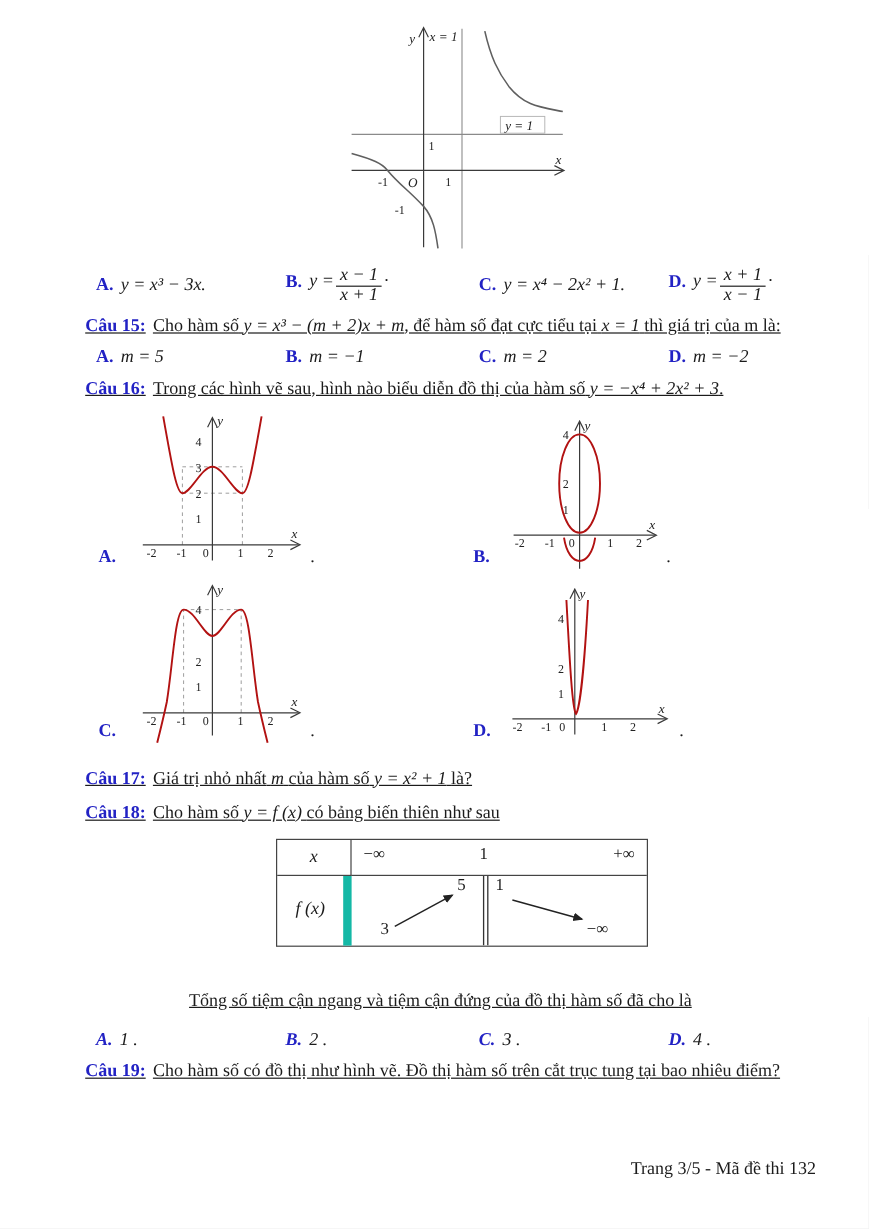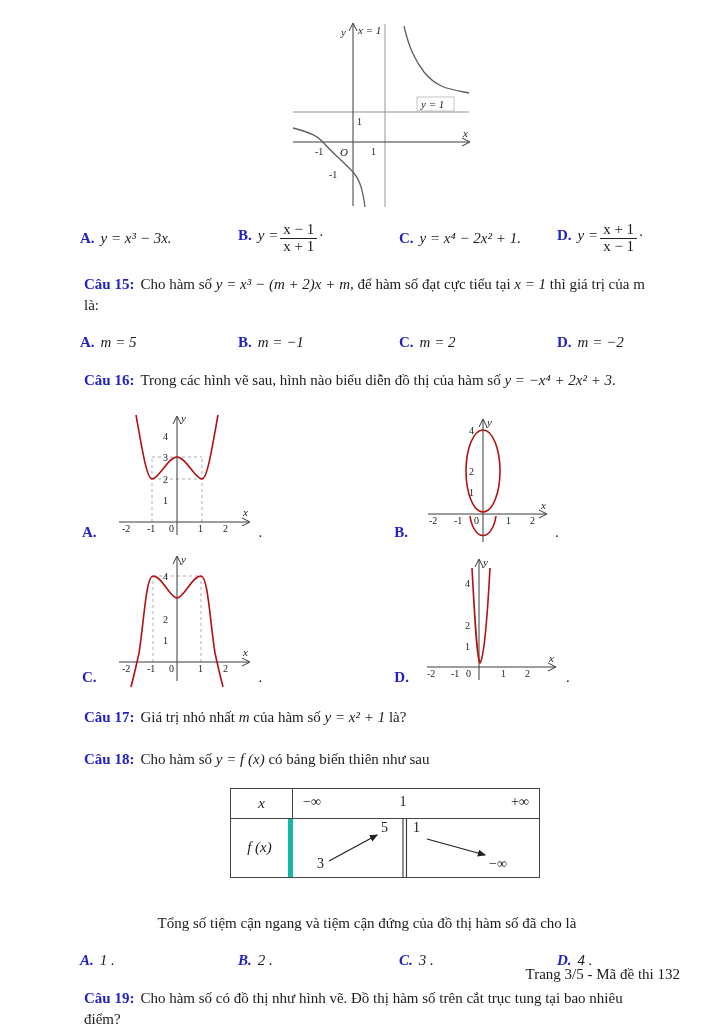--- a/index.html
+++ b/index.html
@@ -7,30 +7,30 @@
     position:relative;
     width:724px;height:1024px;
     background:#ffffff;
     font-family:"Liberation Serif", serif;
     font-size:15px;color:#1b1b1b;
     overflow:hidden;
     box-sizing:border-box;
   }
   .blue{color:#2222c4;font-weight:bold;margin-right:6px;}
   .math{font-style:italic;}
-  .q{margin:16px;padding:3px 58px 2px 68px;line-height:1.4;}
+  .q{margin:3px;padding:3px 58px 2px 68px;line-height:1.4;text-decoration:underline;}
   .opts{
     display:grid;
     grid-template-columns:158px 161px 158px auto;
     padding-left:80px;
     align-items:center;
     margin:5px 0 4px 0;
   }
   .opt{white-space:nowrap;}
-  .frac{display:inline-block;vertical-align:-0.75em;text-align:left;line-height:1.05;margin:0 2px;}
+  .frac{display:inline-block;vertical-align:-0.75em;text-align:left;line-height:1.05;font-style:italic;margin:0 2px;}
   .frac .num{display:block;border-bottom:1px solid #222;padding:0 3px;}
   .frac .den{display:block;padding:0 3px;}
   .topgraph{margin:10px 0 0 285px;}
   svg{display:block;}
   .axis{stroke:#3a3a3a;stroke-width:1;fill:none;}
   .thin{stroke:#8a8a8a;stroke-width:0.9;fill:none;}
   .curvegray{stroke:#5f5f5f;stroke-width:1.3;fill:none;}
   .curvered{stroke:#b21212;stroke-width:1.6;fill:none;}
   .dash{stroke:#9a9a9a;stroke-width:0.8;stroke-dasharray:3 3;fill:none;}
   svg text{font-family:"Liberation Serif",serif;fill:#222;}
@@ -43,21 +43,21 @@
   
   .bbt{
     margin:8px 0 0 230px;
     width:310px;border:1px solid #444;
     display:grid;grid-template-columns:62px 1fr;grid-template-rows:30px 58px;
     box-sizing:border-box;
   }
   .bbt-cell{position:relative;box-sizing:border-box;}
   .c-xlabel{border-right:1px solid #444;border-bottom:1px solid #444;display:flex;align-items:center;justify-content:center;font-style:italic;}
   .c-xrow{border-bottom:1px solid #444;}
-  .c-flabel{border-right:5px solid #14b8a6;display:flex;align-items:center;justify-content:center;font-style:italic;}
+  .c-flabel{border-right:7px solid #14b8a6;display:flex;align-items:center;justify-content:center;font-style:italic;}
   .bbt-abs{position:absolute;font-size:14px;}
   .bbt-svg{position:absolute;left:0;top:0;width:100%;height:100%;}
   .tong{margin-top:32px;text-align:center;}
   .footer{position:absolute;top:966px;right:44px;font-size:15px;color:#1b1b1b;}
 </style>
 </head>
 <body>
 
 <div class="page">
 

